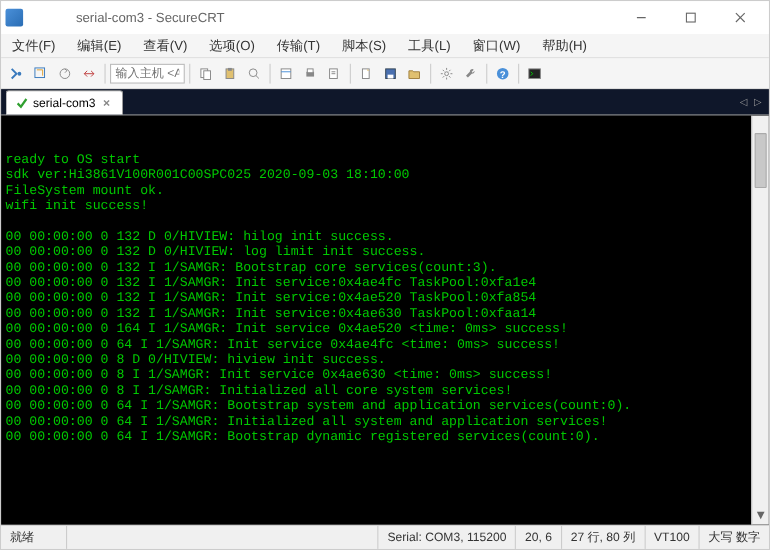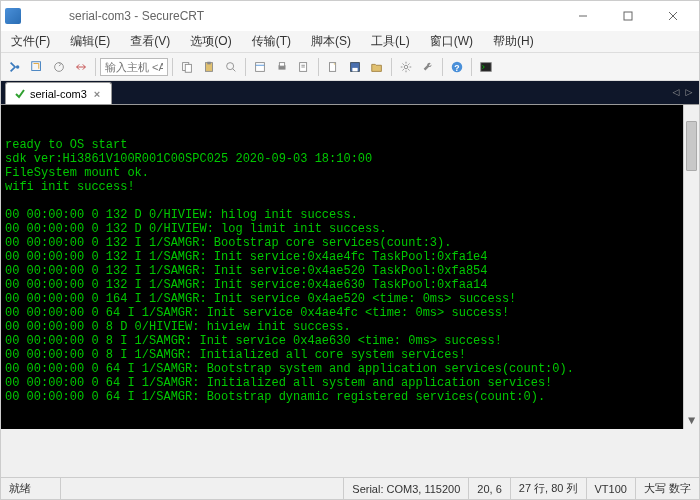--- a/index.html
+++ b/index.html
@@ -20,21 +20,21 @@
 .tab { height: 22px; background: #fff; border: 1px solid #999; border-bottom: none; border-radius: 3px 3px 0 0; padding: 0 8px; display: flex; align-items: center; gap: 4px; font-size: 11px; position: relative; top: 1px; }
 .tab .dot { width: 12px; height: 12px; }
 .tab .x { width: 12px; height: 12px; color: #888; display: flex; align-items: center; justify-content: center; font-weight: bold; }
 .tabnav { position: absolute; right: 4px; top: 4px; display: flex; gap: 1px; }
 .tabnav div { width: 12px; height: 14px; color: #999; font-size: 9px; display: flex; align-items: center; justify-content: center; }
 .terminal { flex: 1; background: #000; color: #00c800; font-family: "Consolas","Courier New",monospace; font-size: 12px; line-height: 14px; padding: 19px 4px; white-space: pre; overflow: hidden; position: relative; }
 .scrollbar { position: absolute; right: 0; top: 0; bottom: 0; width: 16px; background: #f0f0f0; border-left: 1px solid #ccc; }
 .sb-btn { height: 16px; display: flex; align-items: center; justify-content: center; color: #666; }
 .sb-track { position: absolute; top: 16px; bottom: 16px; left: 0; right: 0; }
 .sb-thumb { position: absolute; left: 2px; right: 2px; top: 0; height: 50px; background: #c8c8c8; border: 1px solid #aaa; border-radius: 1px; }
-.statusbar { height: 22px; background: #f0f0f0; border-top: 1px solid #ccc; display: flex; align-items: center; font-size: 11px; color: #333; margin-top: 48px; }
+.statusbar { height: 22px; background: #f0f0f0; border-top: 1px solid #ccc; display: flex; align-items: center; font-size: 11px; color: #333; }
 .statusbar .cell { padding: 0 8px; border-right: 1px solid #ccc; height: 100%; display: flex; align-items: center; }
 .statusbar .stretch { flex: 1; }
 </style>
 </head>
 <body>
 
 <div class="titlebar">
   <div class="icon"></div>
   <div class="title">serial-com3 - SecureCRT</div>
   <div class="winbtn">

